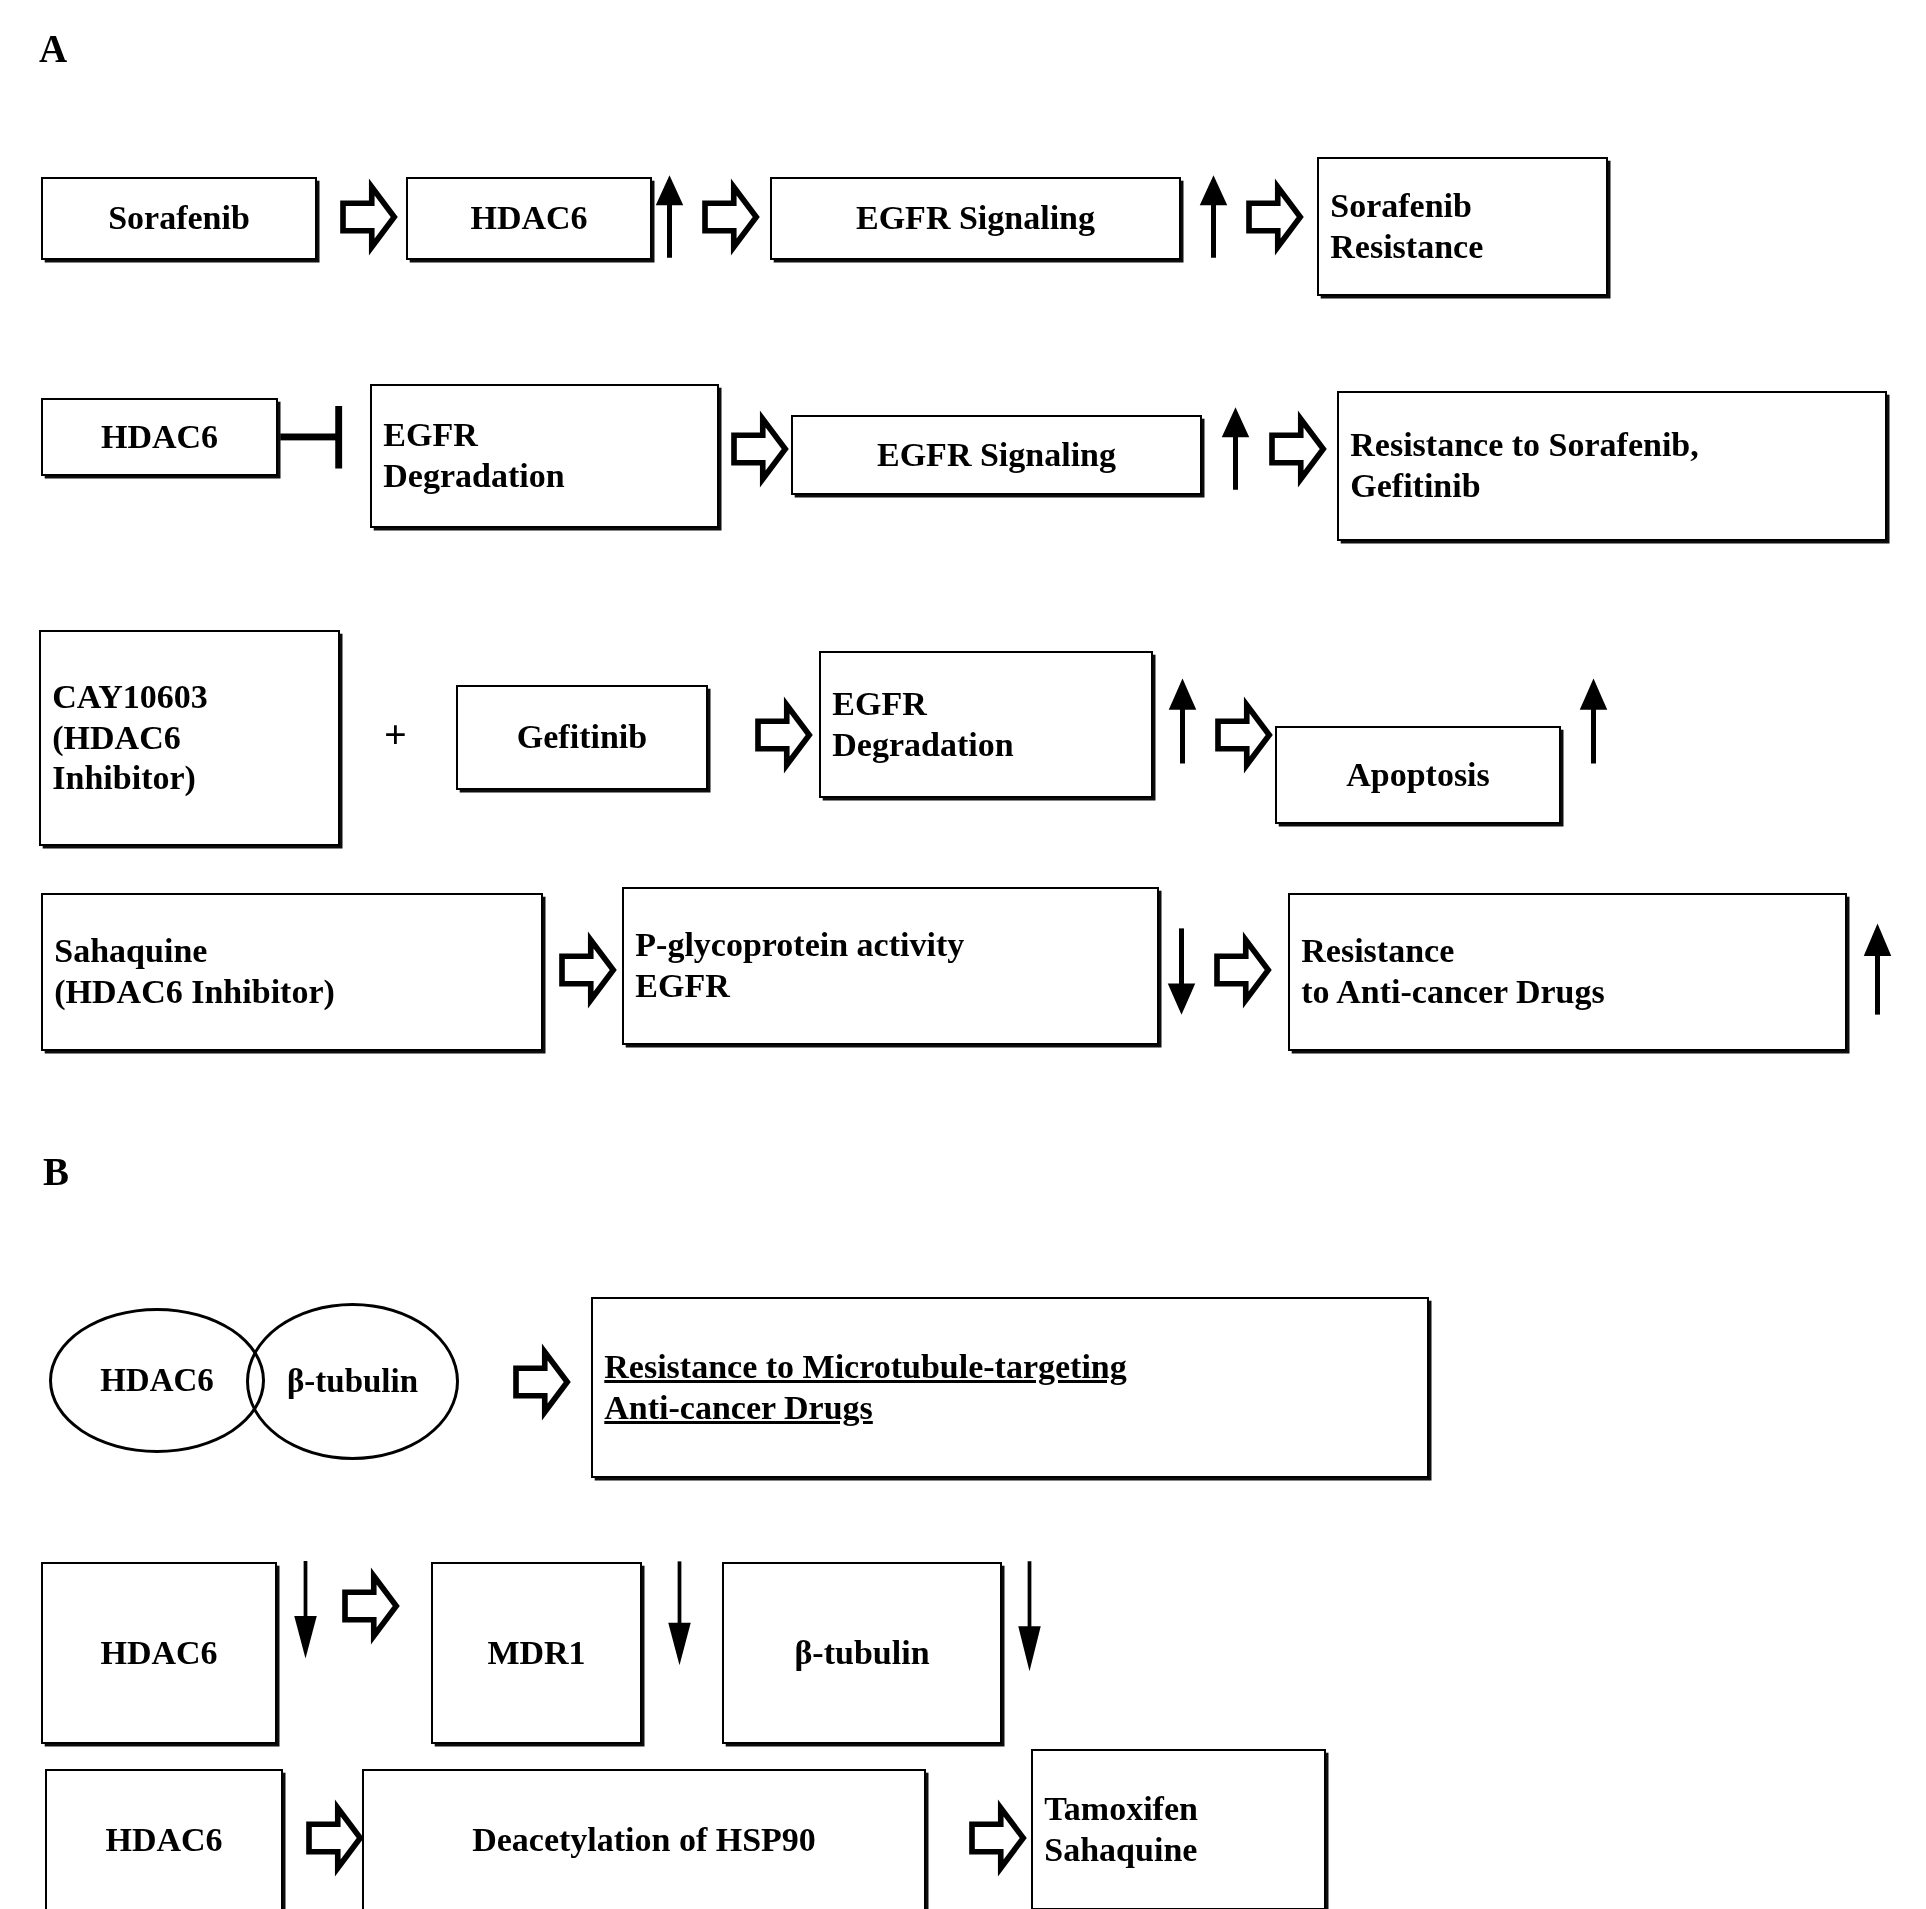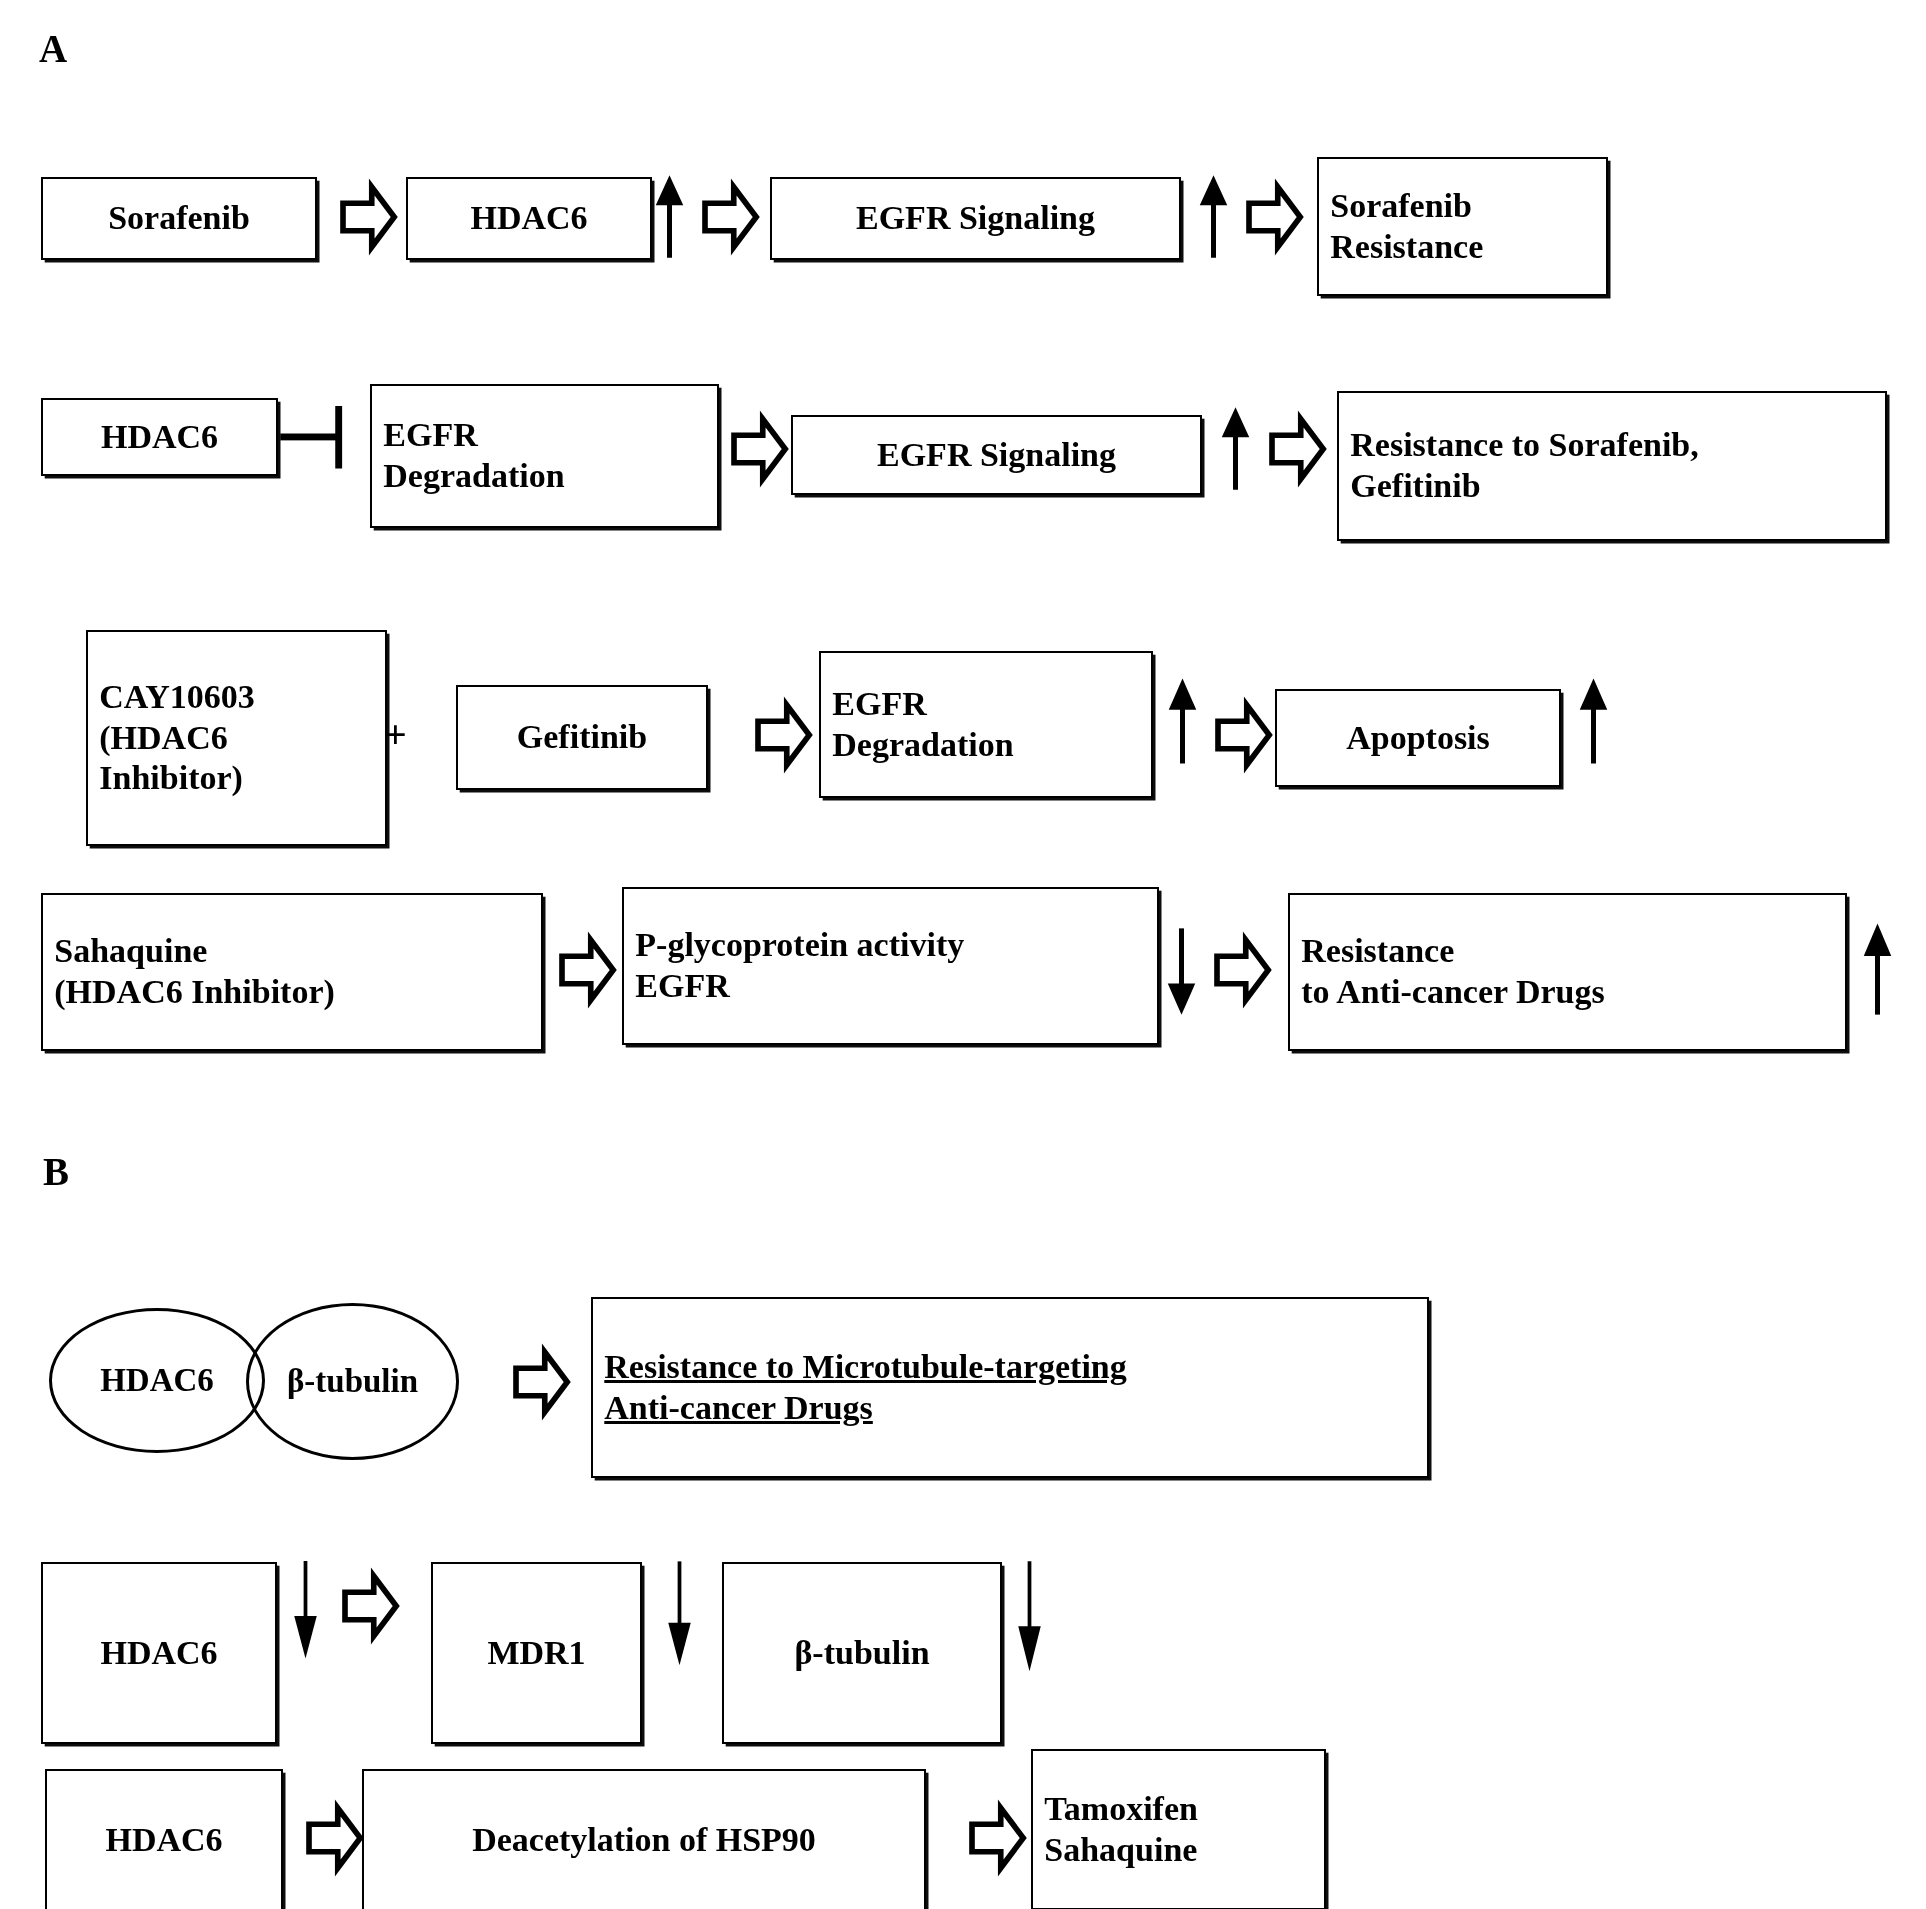--- a/index.html
+++ b/index.html
@@ -168,21 +168,21 @@
   <svg width="58" height="70" viewBox="0 0 92 112">
     <path d="M6 34 L52 34 L52 8 L88 56 L52 104 L52 78 L6 78 Z" fill="#fff" stroke="#000" stroke-width="9" stroke-linejoin="miter"></path>
   </svg>
 </div>
 
 <div class="node" style="left:1337px;top:391px;width:550px;height:150px;">
   <span class="txt">Resistance to Sorafenib,
 Gefitinib</span>
 </div>
 
-<div class="node" style="left:39px;top:630px;width:301px;height:216px;align-items:center;margin-left:47px;">
+<div class="node" style="left:39px;top:630px;width:301px;height:216px;align-items:center;">
   <span class="txt">CAY10603
 (HDAC6
 Inhibitor)</span>
 </div>
 
 <div class="plus" style="left:384px;top:715px;">+</div>
 
 <div class="node center" style="left:456px;top:685px;width:252px;height:105px;">
   <span class="txt">Gefitinib</span>
 </div>
@@ -204,21 +204,21 @@
     <rect x="24" y="48" width="8" height="90" fill="#000"></rect>
   </svg>
 </div>
 
 <div class="blockarrow" style="left:1214px;top:700px;width:58px;height:70px;">
   <svg width="58" height="70" viewBox="0 0 92 112">
     <path d="M6 34 L52 34 L52 8 L88 56 L52 104 L52 78 L6 78 Z" fill="#fff" stroke="#000" stroke-width="9" stroke-linejoin="miter"></path>
   </svg>
 </div>
 
-<div class="node center" style="left:1275px;top:689px;width:286px;height:98px;align-items:center;">
+<div class="node center" style="left:1275px;top:726px;width:286px;height:98px;align-items:center;">
   <span class="txt">Apoptosis</span>
 </div>
 
 <div class="thinarrow" style="left:1576px;top:677px;width:35px;height:88px;">
   <svg width="35" height="88" viewBox="0 0 56 140">
     <polygon points="28,2 50,52 6,52" fill="#000"></polygon>
     <rect x="24" y="48" width="8" height="90" fill="#000"></rect>
   </svg>
 </div>
 

